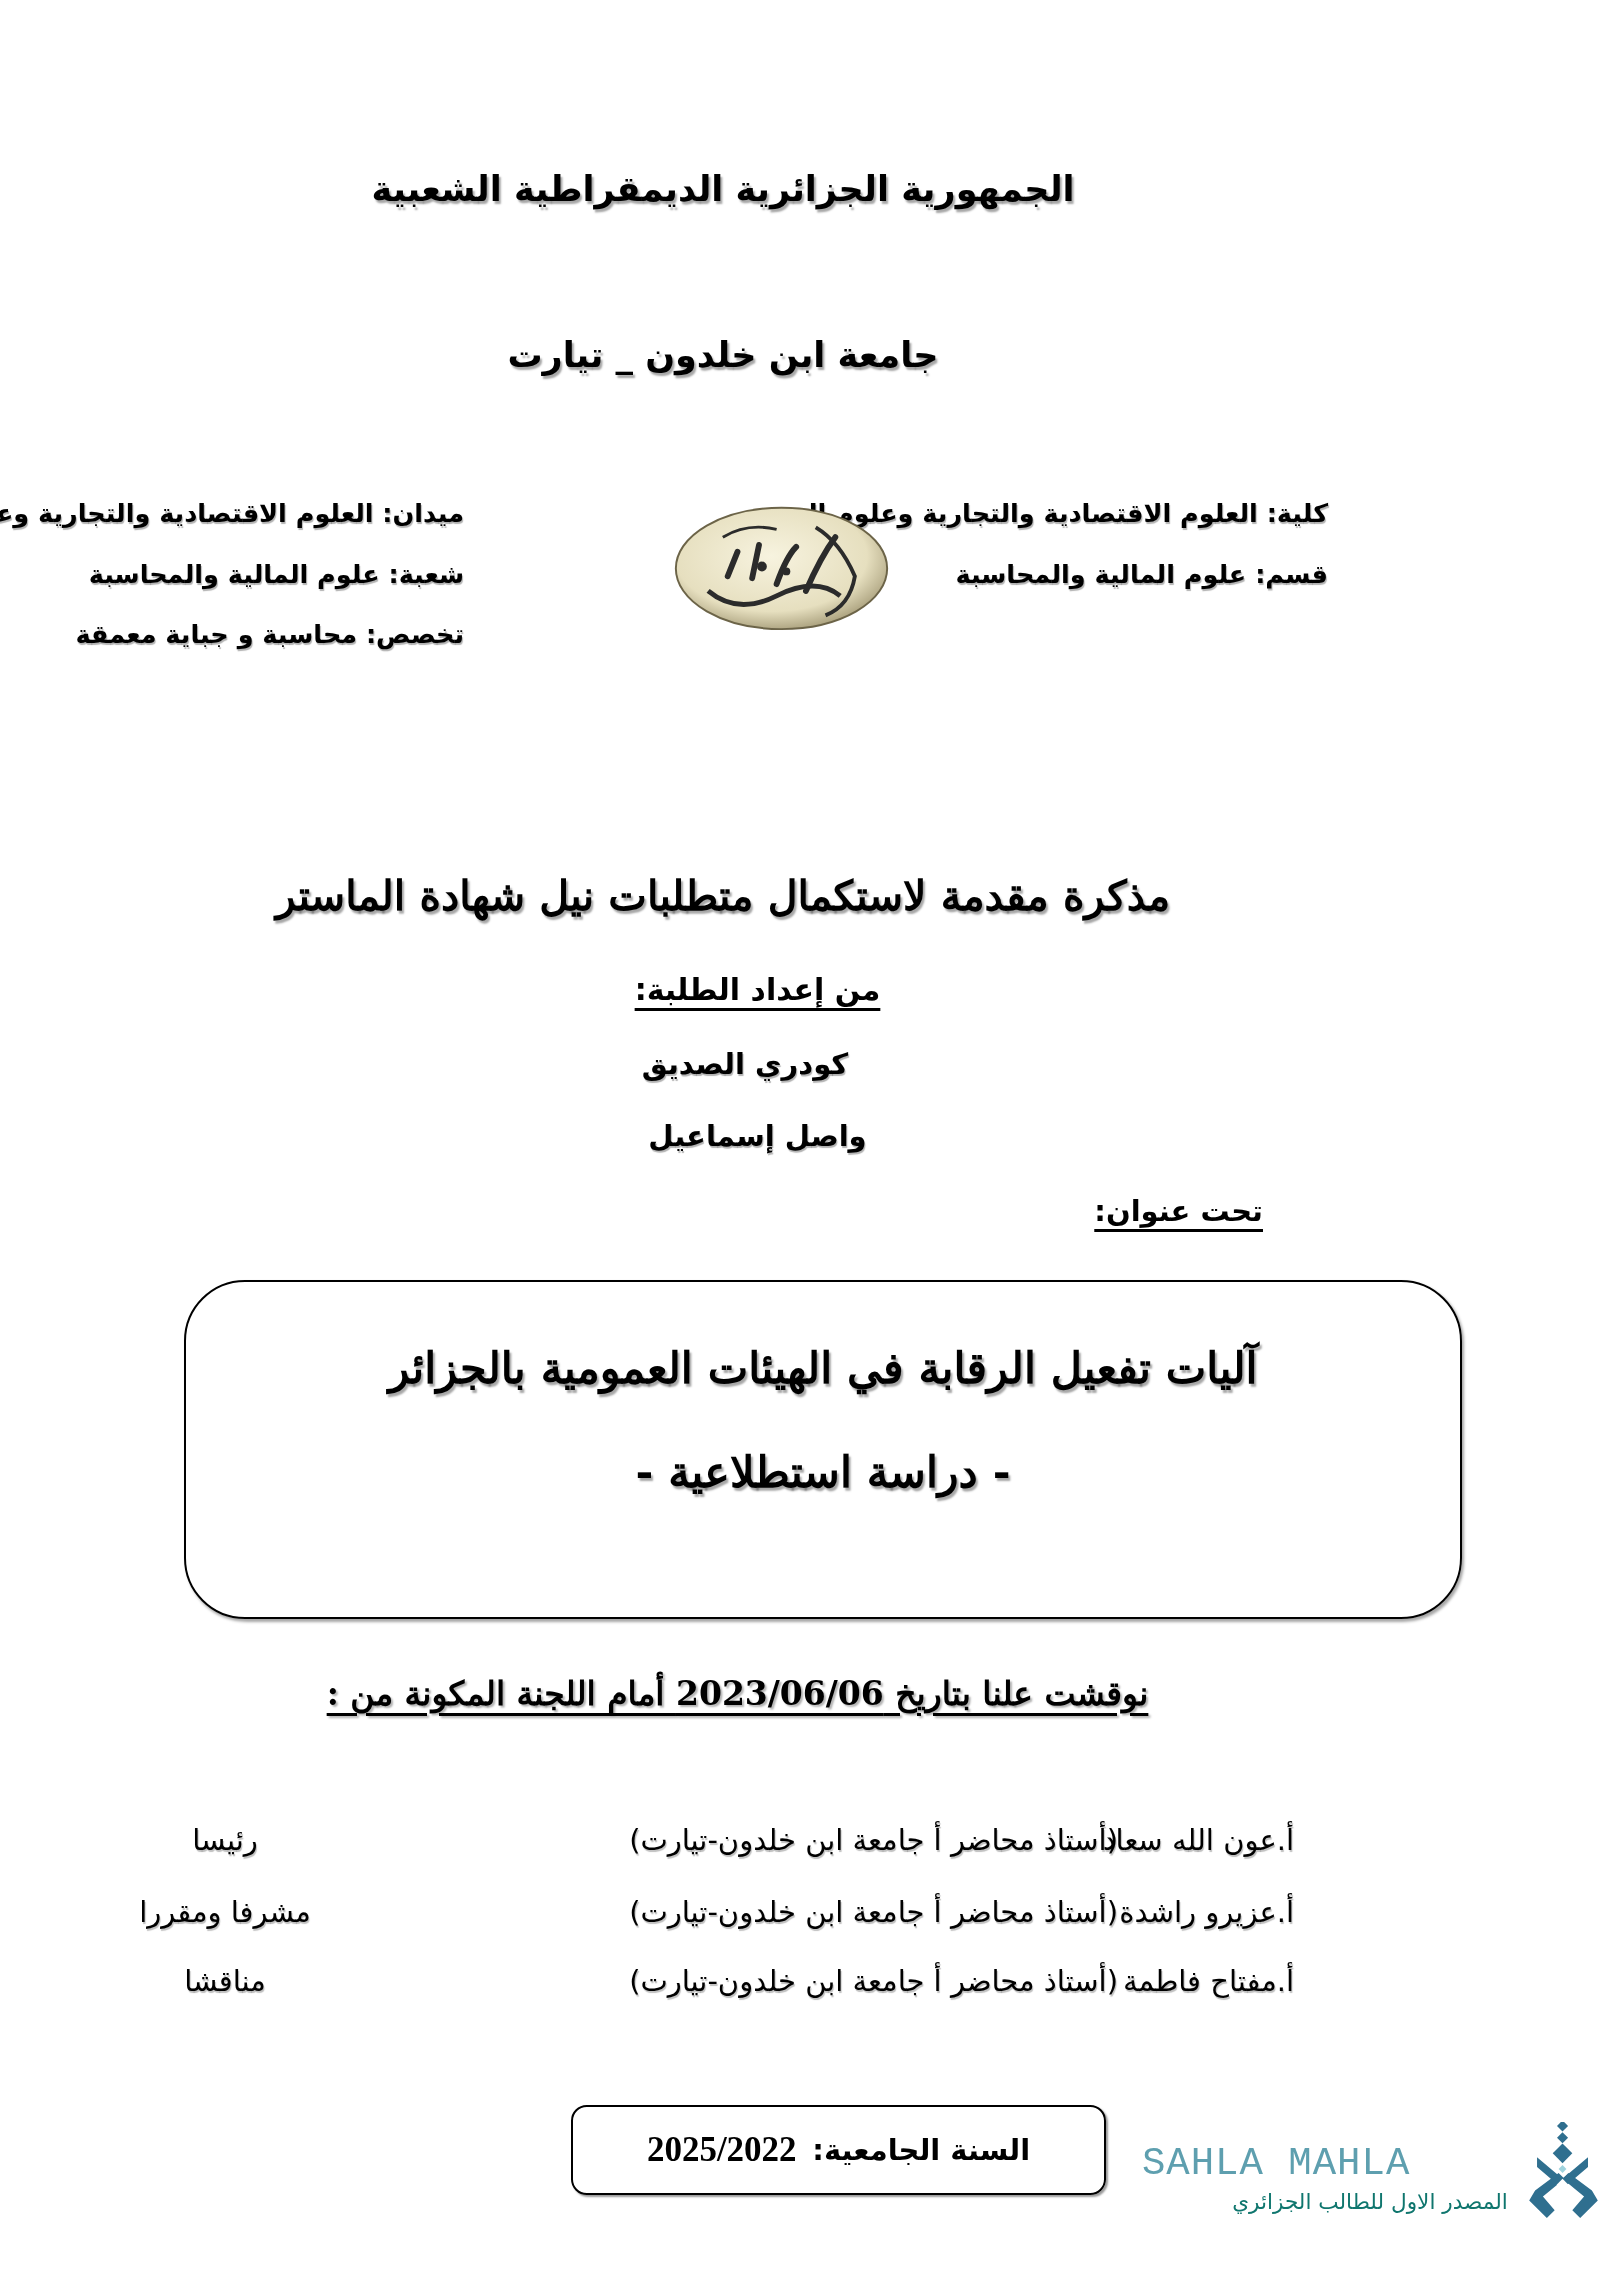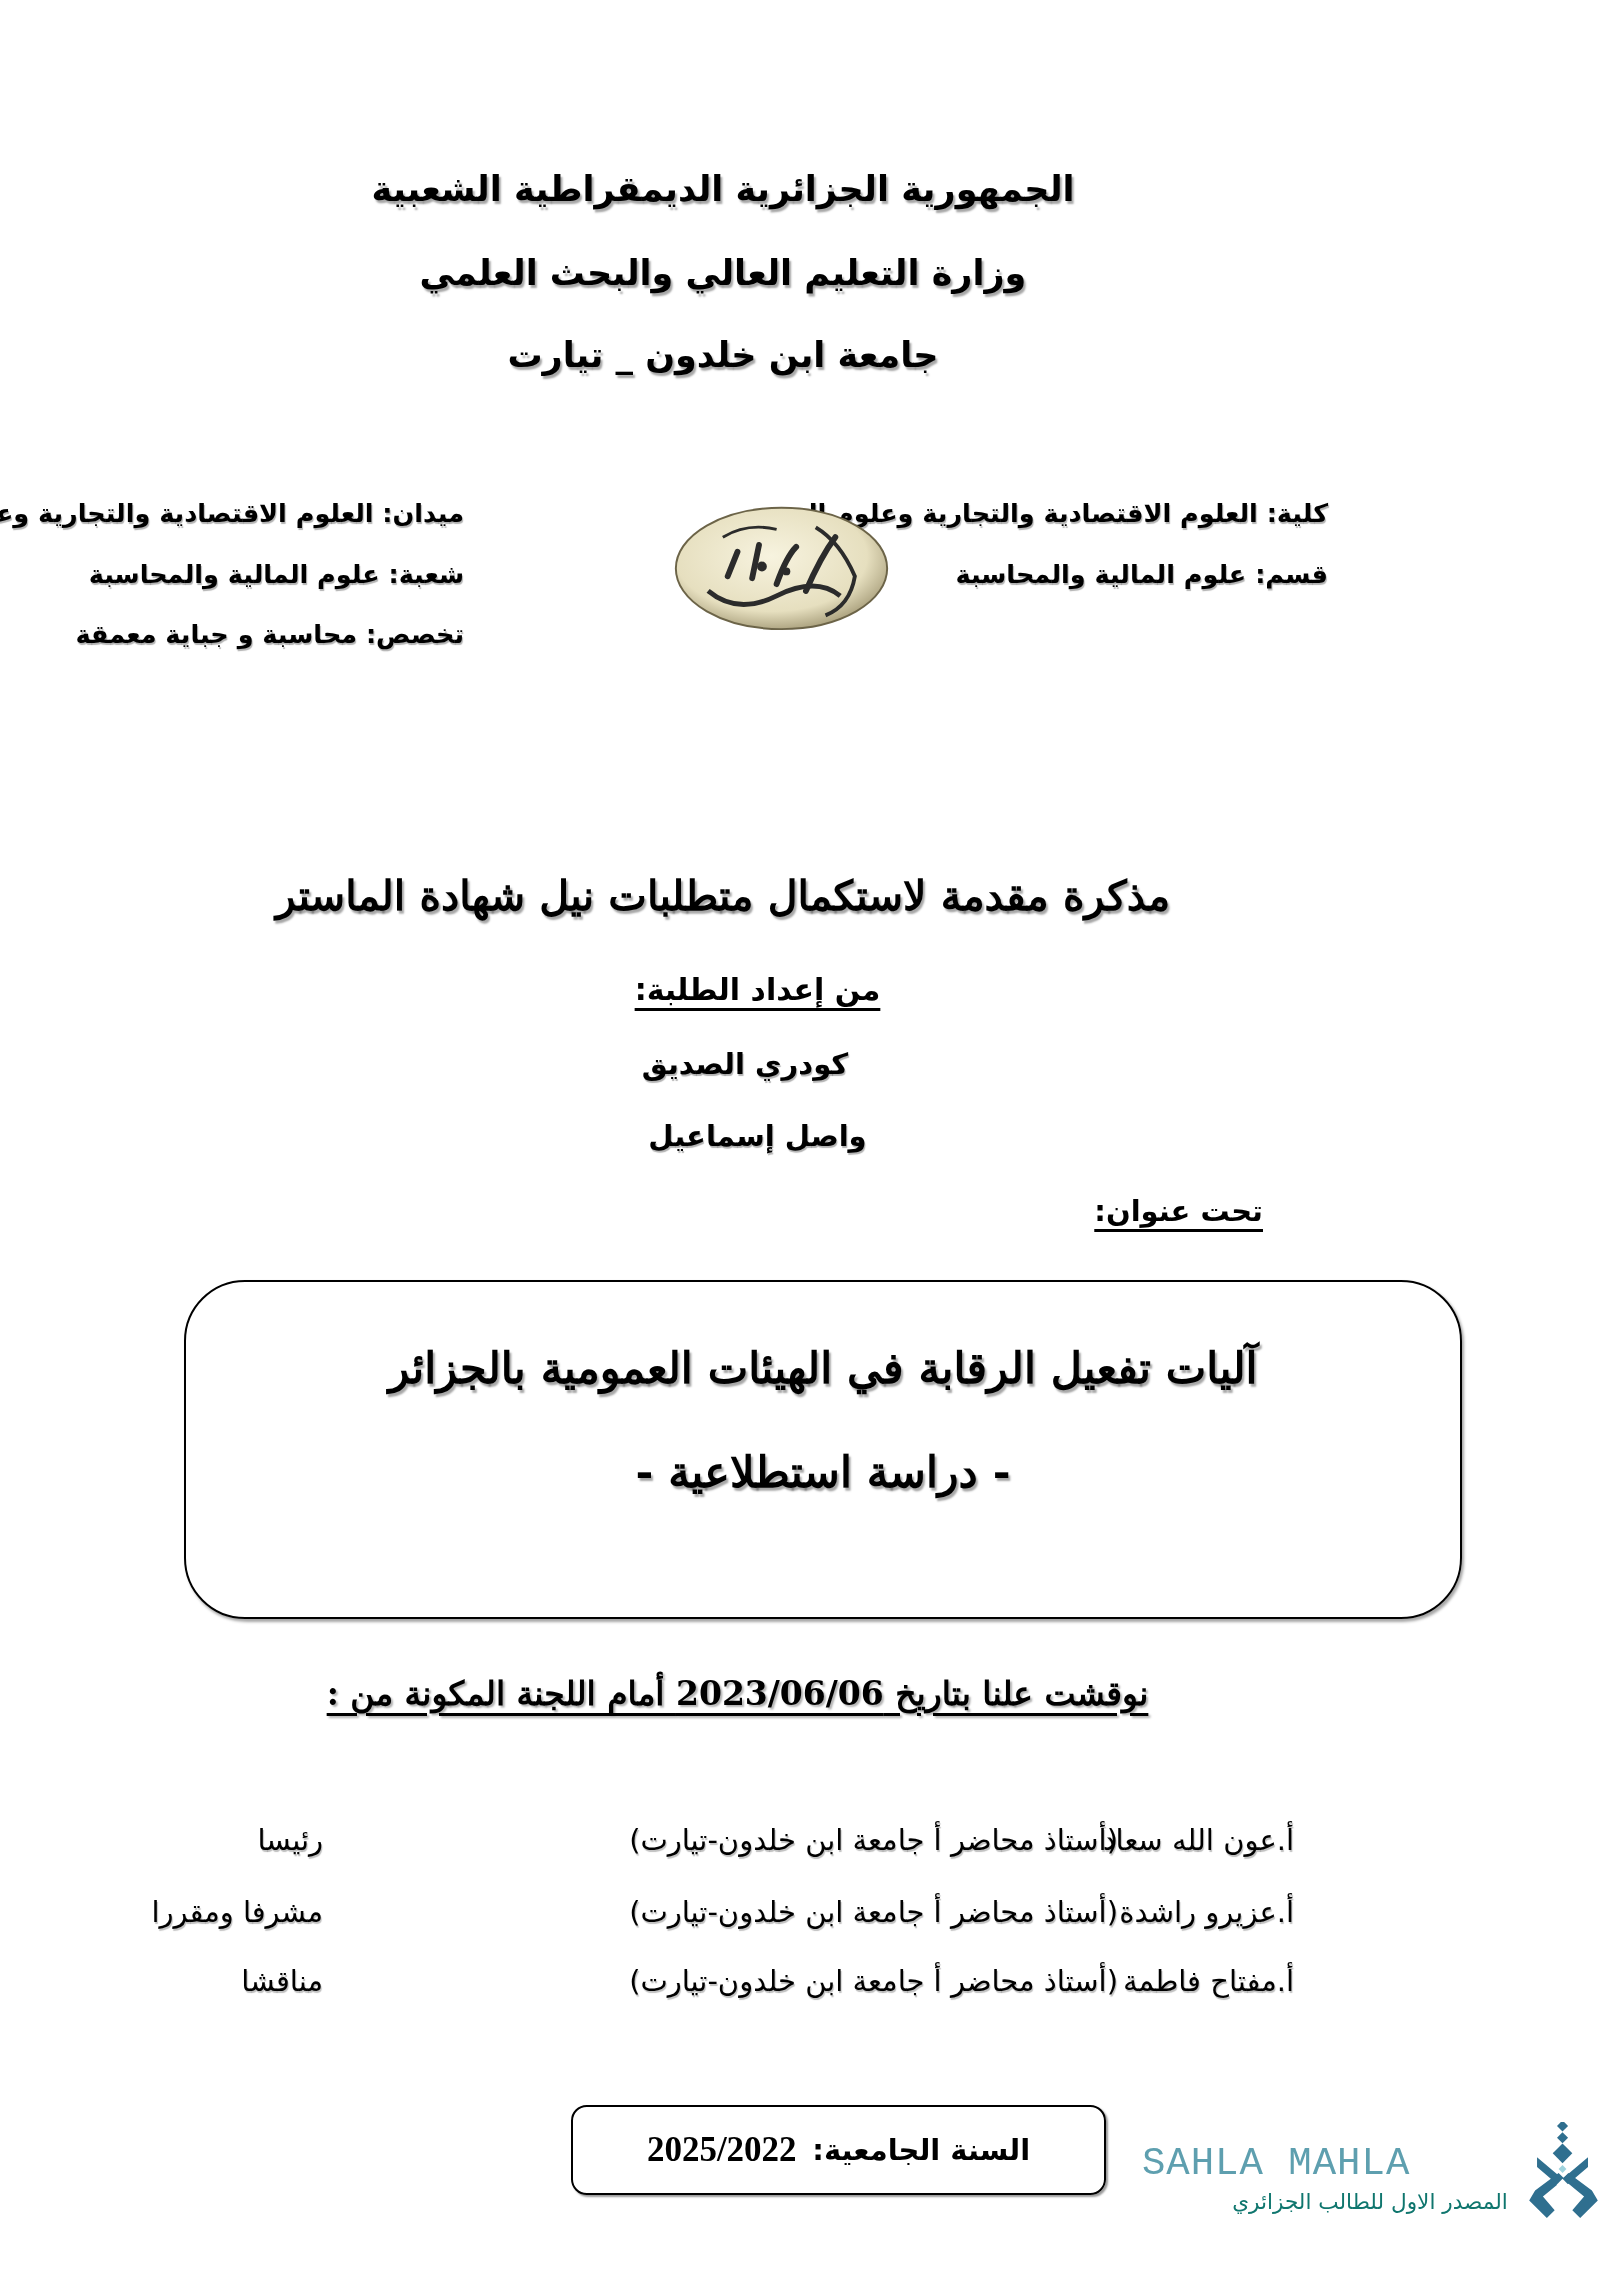--- a/index.html
+++ b/index.html
@@ -134,20 +134,21 @@
       left: 510px;
       width: 608px;
       text-align: right;
       white-space: nowrap;
       direction: rtl;
     }
     .cm-role {
       position: absolute;
       left: 127px;
       width: 196px;
+      text-align: center;
       white-space: nowrap;
     }
     .year-box {
       position: absolute;
       left: 571px;
       top: 2105px;
       width: 535px;
       height: 90px;
       border: 2px solid #000;
       border-radius: 15.7px;
@@ -202,21 +203,20 @@
       width: 69px;
       height: 98px;
     }
   </style>
 </head>
 <body>
 
 <div class="page">
 
   <div class="center-line header-line" style="top:169px;">الجمهورية الجزائرية الديمقراطية الشعبية</div>
-  <div class="center-line header-line" style="top:253px;">وزارة التعليم العالي والبحث العلمي</div>
   <div class="center-line header-line" style="top:335px;">جامعة ابن خلدون _ تيارت</div>
 
   <div class="info-right info-line" style="top:498px;">كلية: العلوم الاقتصادية والتجارية وعلوم التسيير</div>
   <div class="info-right info-line" style="top:559px;">قسم: علوم المالية والمحاسبة</div>
 
   <div class="logo">
     <svg width="225" height="137" viewBox="0 0 230 140">
       <defs>
         <radialGradient id="sealGrad" cx="45%" cy="40%" r="65%">
           <stop offset="0%" stop-color="#f7f3df"></stop>

